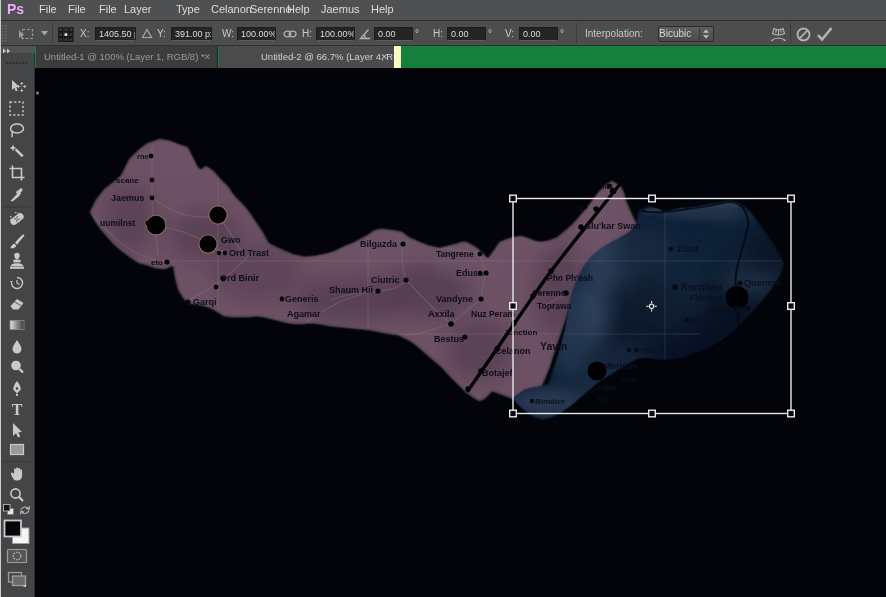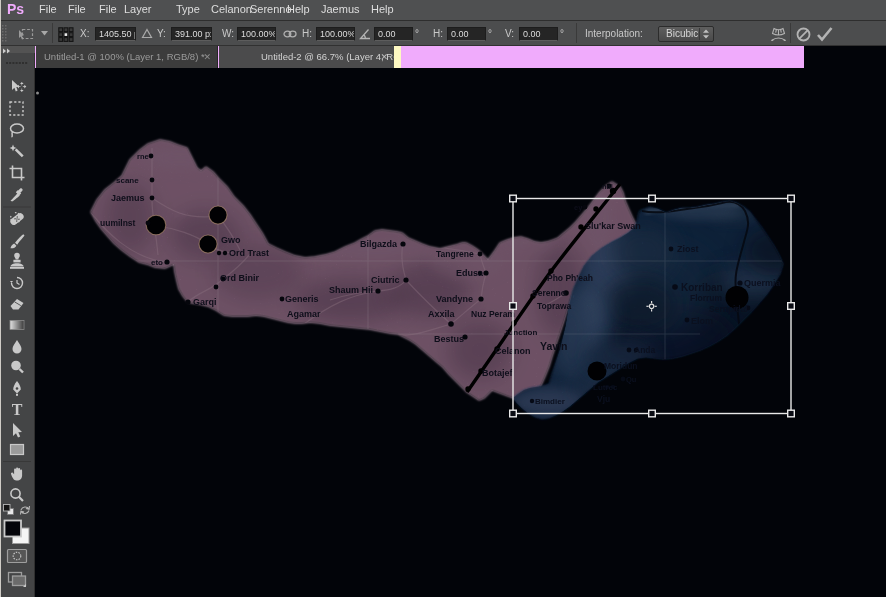--- a/index.html
+++ b/index.html
@@ -9,21 +9,21 @@
   
   #menubar{left:0;top:0;width:886px;height:20px;background:#4f5051;z-index:20;}
   #menubar .mi{position:absolute;top:3px;font-size:11px;color:#dedede;}
   #pslogo{position:absolute;left:7px;top:1px;font-size:14px;font-weight:bold;color:#f0abfc;letter-spacing:0px;}
   
   #optbar{left:0;top:20px;width:886px;height:26px;background:#4c4d4e;border-top:1px solid #2e2e2e;border-bottom:1px solid #313131;box-sizing:border-box;z-index:20;}
   .olab{position:absolute;top:7px;font-size:10px;color:#c9c9c9;}
   .ofield{position:absolute;top:6px;height:12px;background:#252525;border:1px solid #1d1d1d;border-bottom-color:#5d5d5d;color:#dcdcdc;font-size:9px;line-height:12px;padding-left:3px;white-space:nowrap;overflow:hidden;}
   .osep{position:absolute;top:2px;width:1px;height:20px;background:#3a3a3a;}
   
-  #tabbar{left:0;top:46px;width:804px;height:22px;background:#f0abfc;z-index:18;}
+  #tabbar{left:0;top:46px;width:886px;height:22px;background:#15803d;z-index:18;}
   .tab{position:absolute;top:0;height:22px;font-size:9.5px;line-height:22px;box-sizing:border-box;white-space:nowrap;overflow:hidden;}
   #tab1{left:36px;width:182px;background:#3c3c3c;color:#9b9b9b;border-right:1px solid #252525;}
   #tab2{left:219px;width:182px;background:#4b4b4c;color:#d2d2d2;border-right:7px solid #fef9c3;padding-left:34px;}
   .tabx{font-size:9px;position:absolute;right:6px;top:0px;opacity:0.85;}
   
   #toolbar{left:0;top:46px;width:35px;height:551px;background:#444546;border-right:1px solid #303030;box-sizing:border-box;z-index:21;}
   #leftedge{left:0;top:0;width:1px;height:597px;background:#cfccc6;z-index:30;}
   #canvas-svg{left:0;top:0;z-index:5;}
 </style>
 </head>
@@ -353,21 +353,21 @@
   <span class="olab" style="left:415px">°</span>
   <span class="olab" style="left:433px">H:</span>
   <div class="ofield" style="left:447px;width:34px">0.00</div>
   <span class="olab" style="left:488px">°</span>
   <span class="olab" style="left:505px">V:</span>
   <div class="ofield" style="left:519px;width:34px">0.00</div>
   <span class="olab" style="left:560px">°</span>
   <div class="osep" style="left:576px"></div>
   <span class="olab" style="left:585px">Interpolation:</span>
   <div class="abs" style="left:658px;top:5px;width:54px;height:14px;background:linear-gradient(#5f5f5f,#4a4a4a);border:1px solid #2c2c2c;border-radius:2px;color:#d6d6d6;font-size:10px;line-height:14px;">
-    <span style="margin-left:7px">Bicubic</span>
+    <span style="">Bicubic</span>
     <svg class="abs" style="right:3px;top:2px" width="8" height="10" viewBox="0 0 8 10">
         <path d="M4,0.5 L7,3.8 L1,3.8 Z M4,9.5 L1,6.2 L7,6.2 Z" fill="#c0c0c0"></path>
       </svg>
     <div style="position:absolute;right:13px;top:1px;width:1px;height:12px;background:#3a3a3a"></div>
   </div>
 
   <svg class="abs" style="left:770px;top:6px" width="17" height="15" viewBox="0 0 17 15">
     <g fill="none" stroke="#b3b3b3" stroke-width="1.1">
       <path d="M4,1.5 Q8.5,4 13,1.5 L14.5,6.5 Q8.5,9.5 2.5,6.5 Z"></path>
       <path d="M8.5,2.8 L8.5,8"></path>

